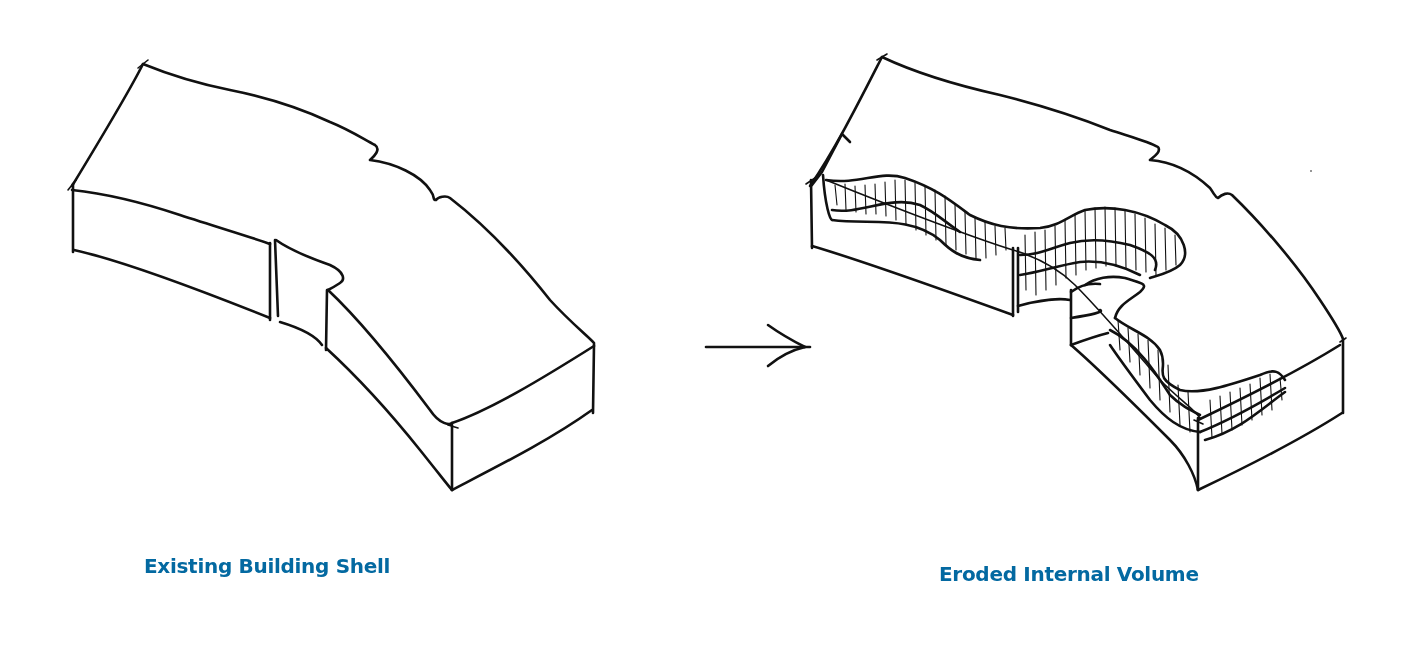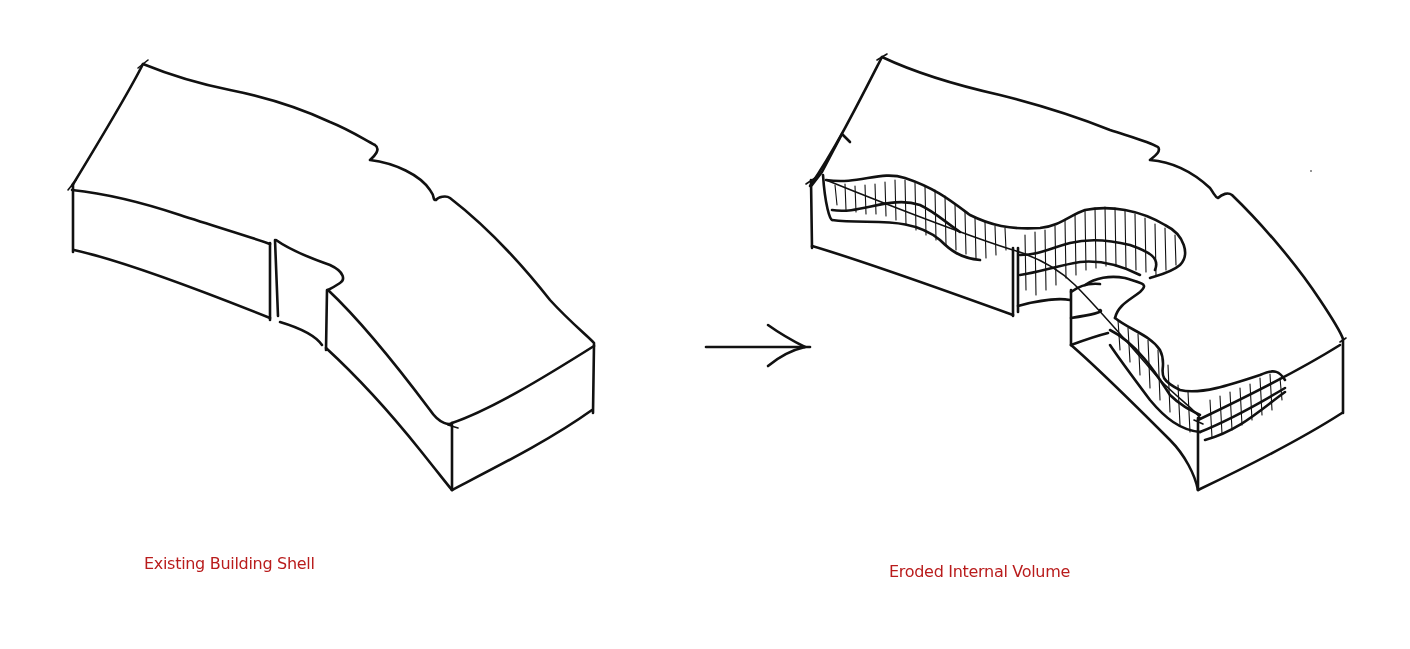--- a/index.html
+++ b/index.html
@@ -1,20 +1,20 @@
 <!DOCTYPE html>
 <html><head>
 <meta charset="utf-8">
 <style>
   html, body { margin:0; padding:0; background:#ffffff; }
   body { width:1410px; height:649px; position:relative; overflow:hidden; font-family:"DejaVu Sans", sans-serif; }
   svg.sketch { position:absolute; left:0; top:0; }
-  .caption { position:absolute; font-weight:normal; font-size:16px; color:#b91c1c; white-space:nowrap; letter-spacing:-0.3px; }
+  .caption { position:absolute; font-weight:bold; font-size:20px; color:#0369a1; white-space:nowrap; letter-spacing:-0.3px; }
   #cap-left { left:144px; top:554px; }
-  #cap-right { left:889px; top:562px; }
+  #cap-right { left:939px; top:562px; }
   path, line, polyline { fill:none; stroke:#111; stroke-width:2.6; stroke-linecap:round; stroke-linejoin:round; }
   .hatch path { stroke-width:1.1; }
   .thin { stroke-width:1.6; }
 </style>
 </head>
 <body>
 
 <svg class="sketch" width="1410" height="649" viewBox="0 0 1410 649">
 
   <g>

